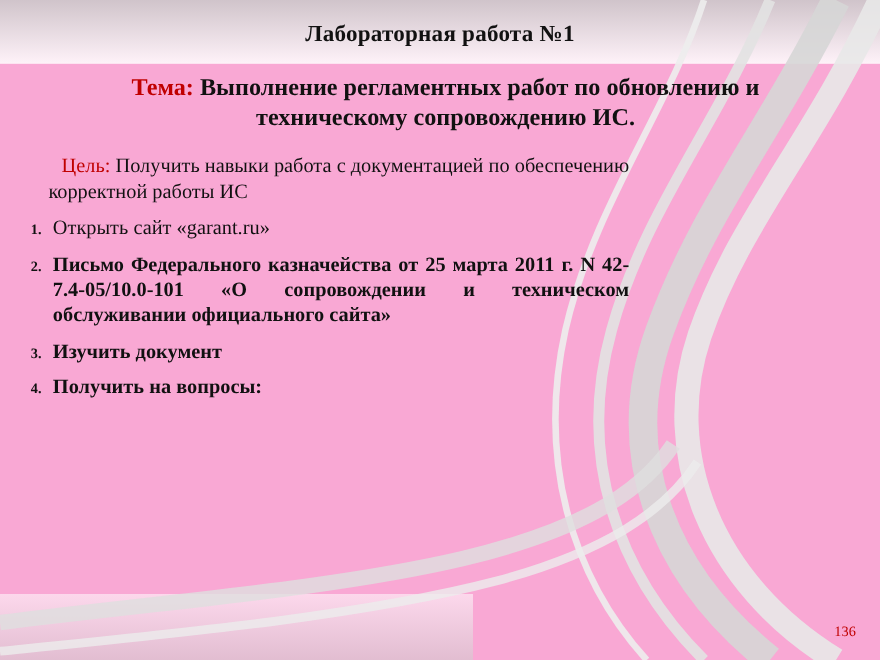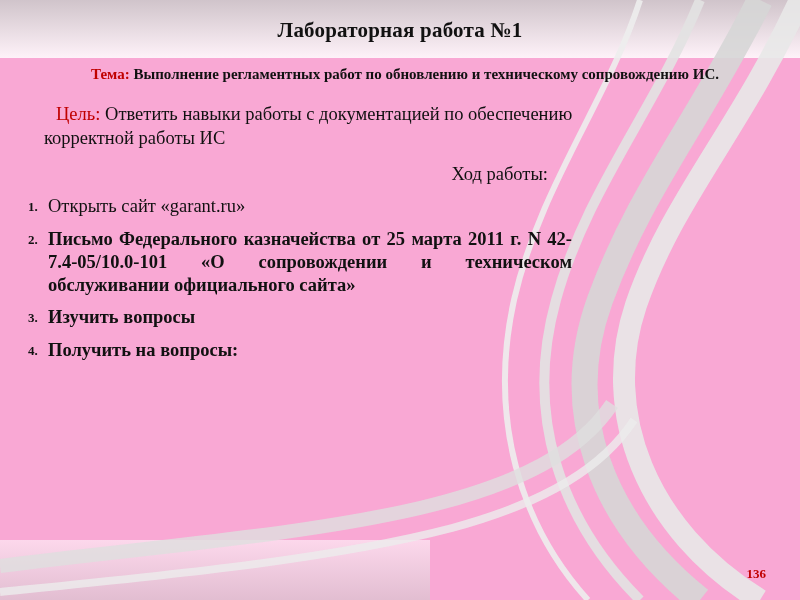--- a/index.html
+++ b/index.html
@@ -34,21 +34,21 @@
     text-align: center;
     font-weight: bold;
     font-size: 21px;
     color: #111111;
     margin: 18px 0 0 0;
     letter-spacing: 0.2px;
   }
   .theme-block {
     margin: 22px 48px 0 58px;
     text-align: center;
-    font-size: 15px;
+    font-size: 22px;
     font-weight: bold;
     line-height: 1.28;
     color: #111111;
   }
   .theme-label {
     color: #c00000;
     font-weight: bold;
   }
   .goal-block {
     margin: 18px 214px 0 44px;
@@ -97,24 +97,24 @@
   }
   li.bold {
     font-weight: bold;
   }
   li.justify {
     text-align: justify;
     text-justify: inter-word;
   }
   .page-number {
     position: absolute;
-    right: 34px;
+    right: 22px;
     bottom: 18px;
     font-size: 13px;
-    font-weight: bold;
+    font-weight: normal;
     color: #c00000;
     z-index: 3;
   }
 </style>
 </head>
 <body>
 
 <div class="slide">
 
   <svg class="bg-swirls" width="800" height="600" viewBox="0 0 800 600" preserveAspectRatio="none">
@@ -145,34 +145,33 @@
 
     <h1 class="slide-title">Лабораторная работа №1</h1>
 
     <p class="theme-block">
       <span class="theme-label">Тема:</span>
       <span>Выполнение регламентных работ по обновлению и техническому сопровождению ИС.</span>
     </p>
 
     <p class="goal-block">
       <span class="goal-label">Цель:</span>
-      <span>Ответить навыки работы с документацией по обеспечению корректной работы ИС</span>
+      <span>Получить навыки работа с документацией по обеспечению корректной работы ИС</span>
     </p>
 
-    <p class="procedure">Ход работы:</p>
 
     <ol class="steps">
       <li class="plain">
         <span>Открыть сайт «garant.ru»</span>
       </li>
       <li class="bold justify">
         <span>Письмо Федерального казначейства от 25 марта 2011 г. N 42-7.4-05/10.0-101 «О сопровождении и техническом обслуживании официального сайта»</span>
       </li>
       <li class="bold">
-        <span>Изучить вопросы</span>
+        <span>Изучить документ</span>
       </li>
       <li class="bold">
         <span>Получить на вопросы:</span>
       </li>
     </ol>
 
   </div>
 
   <div class="page-number">136</div>
 

